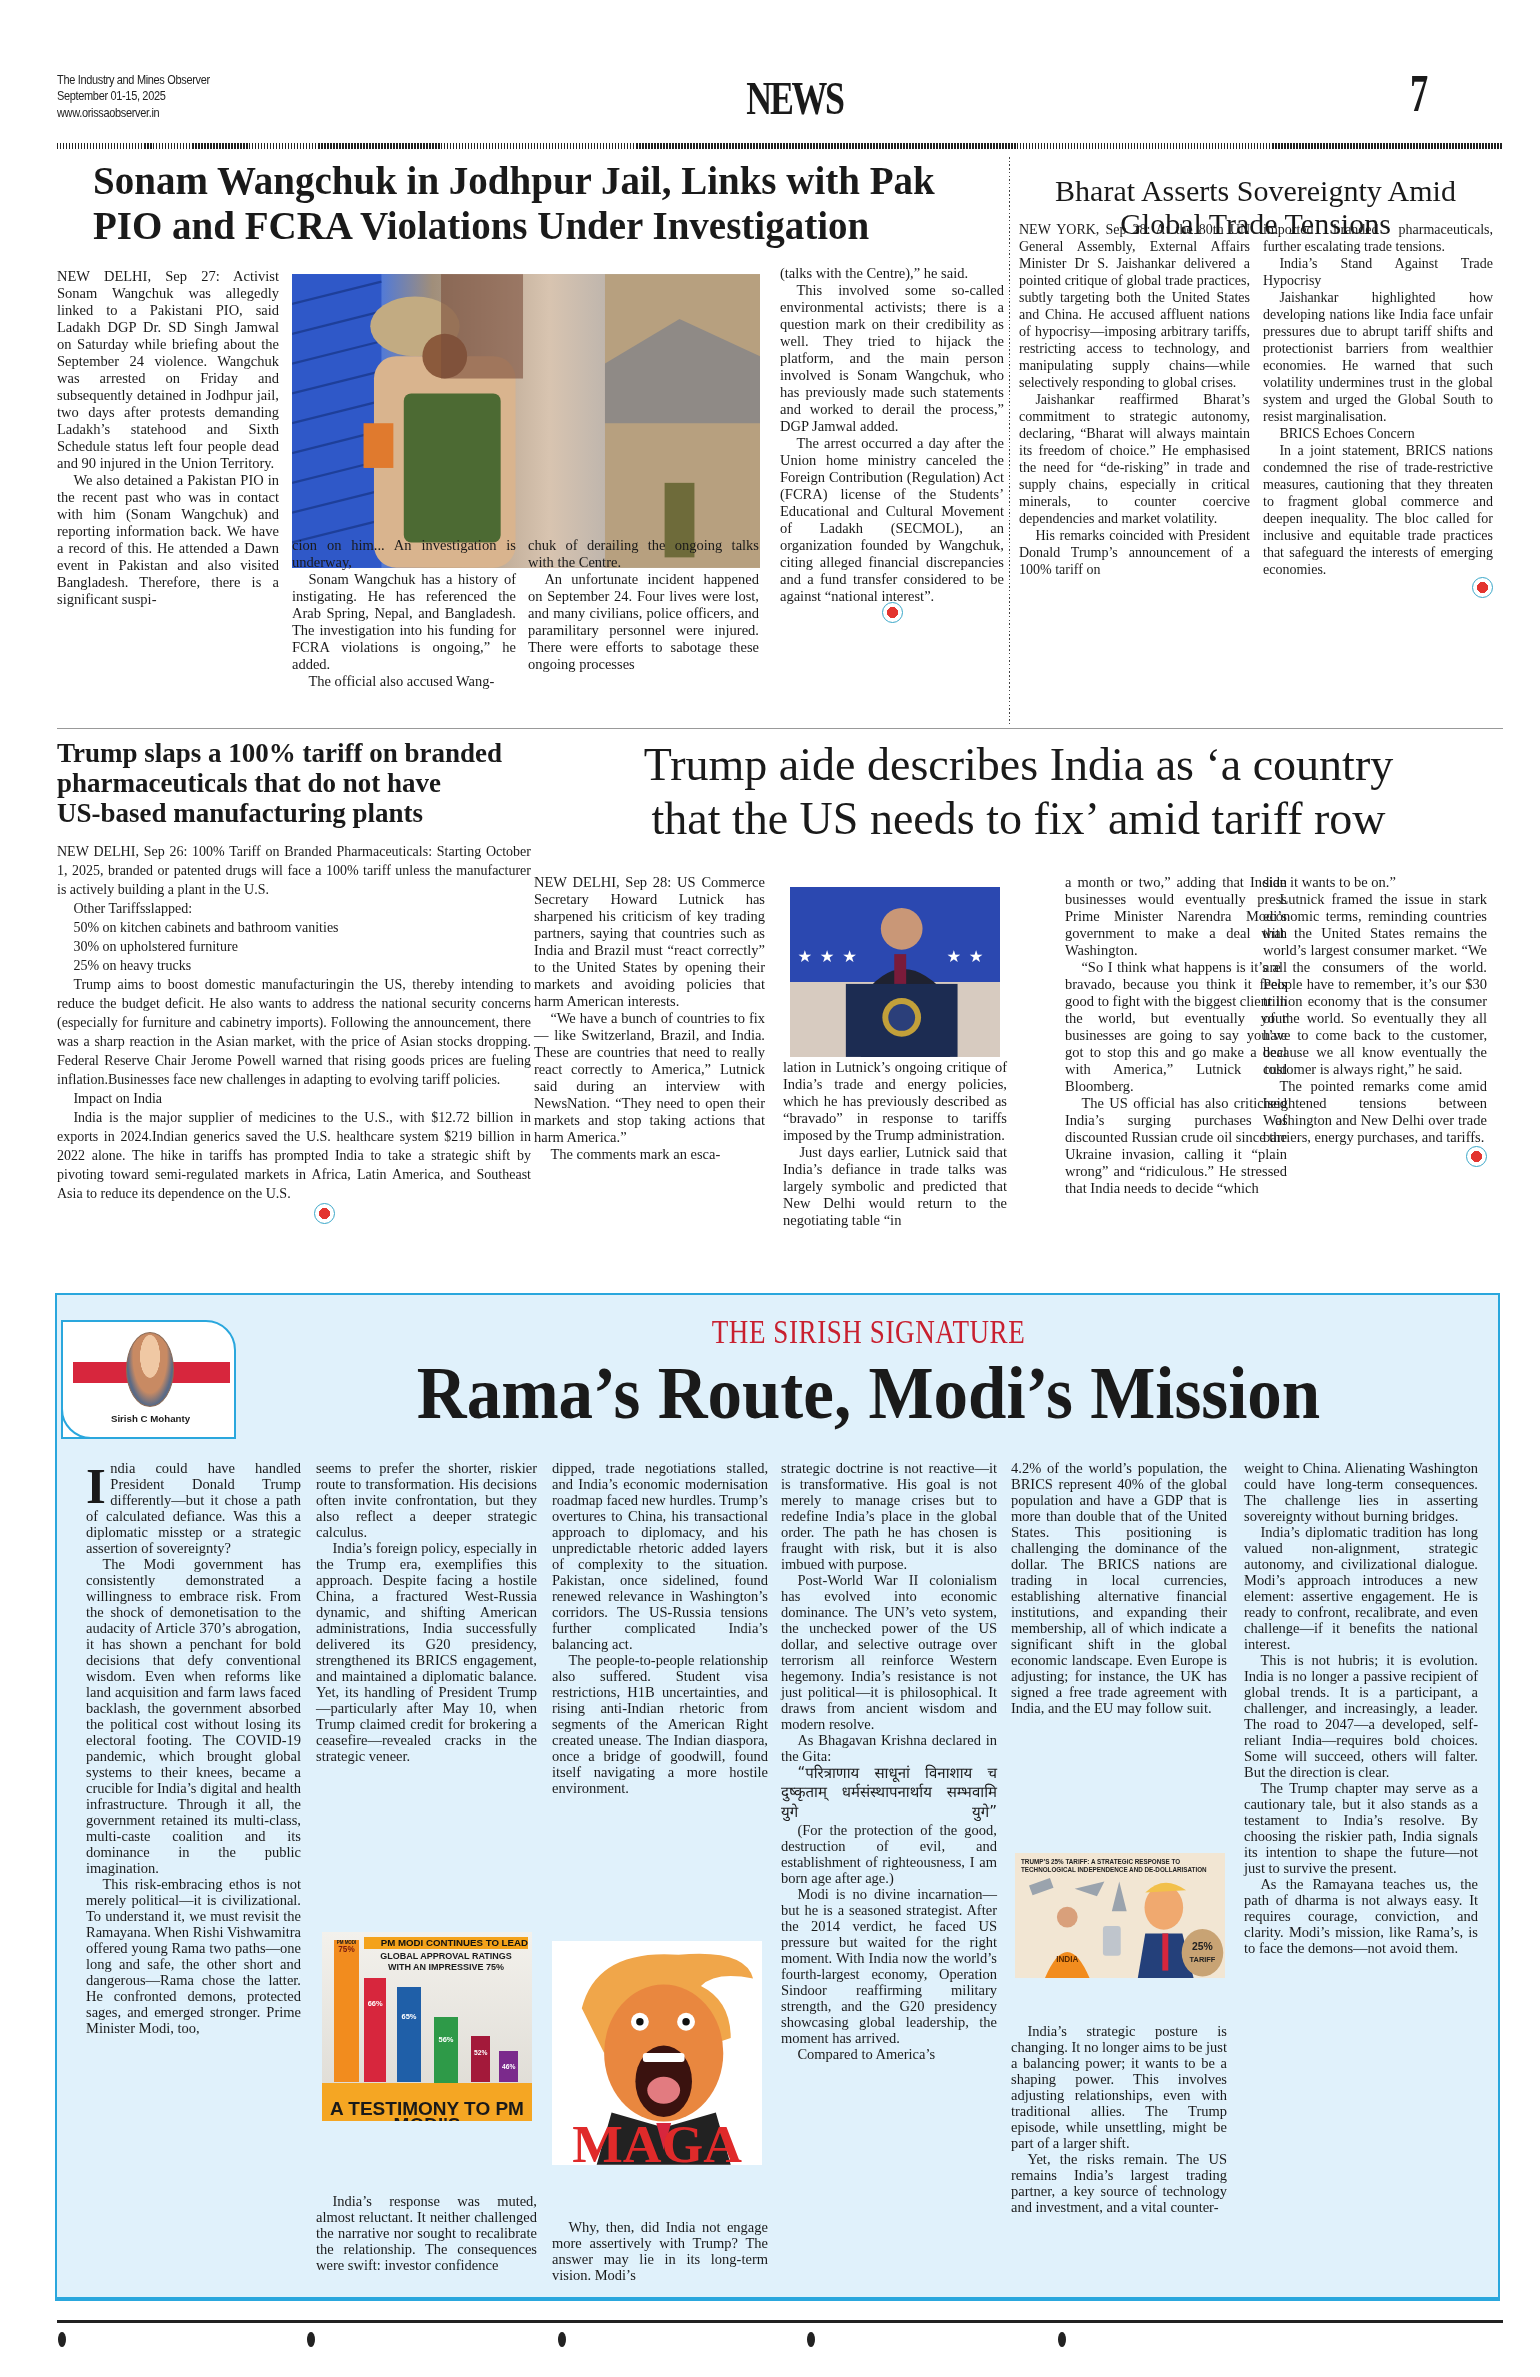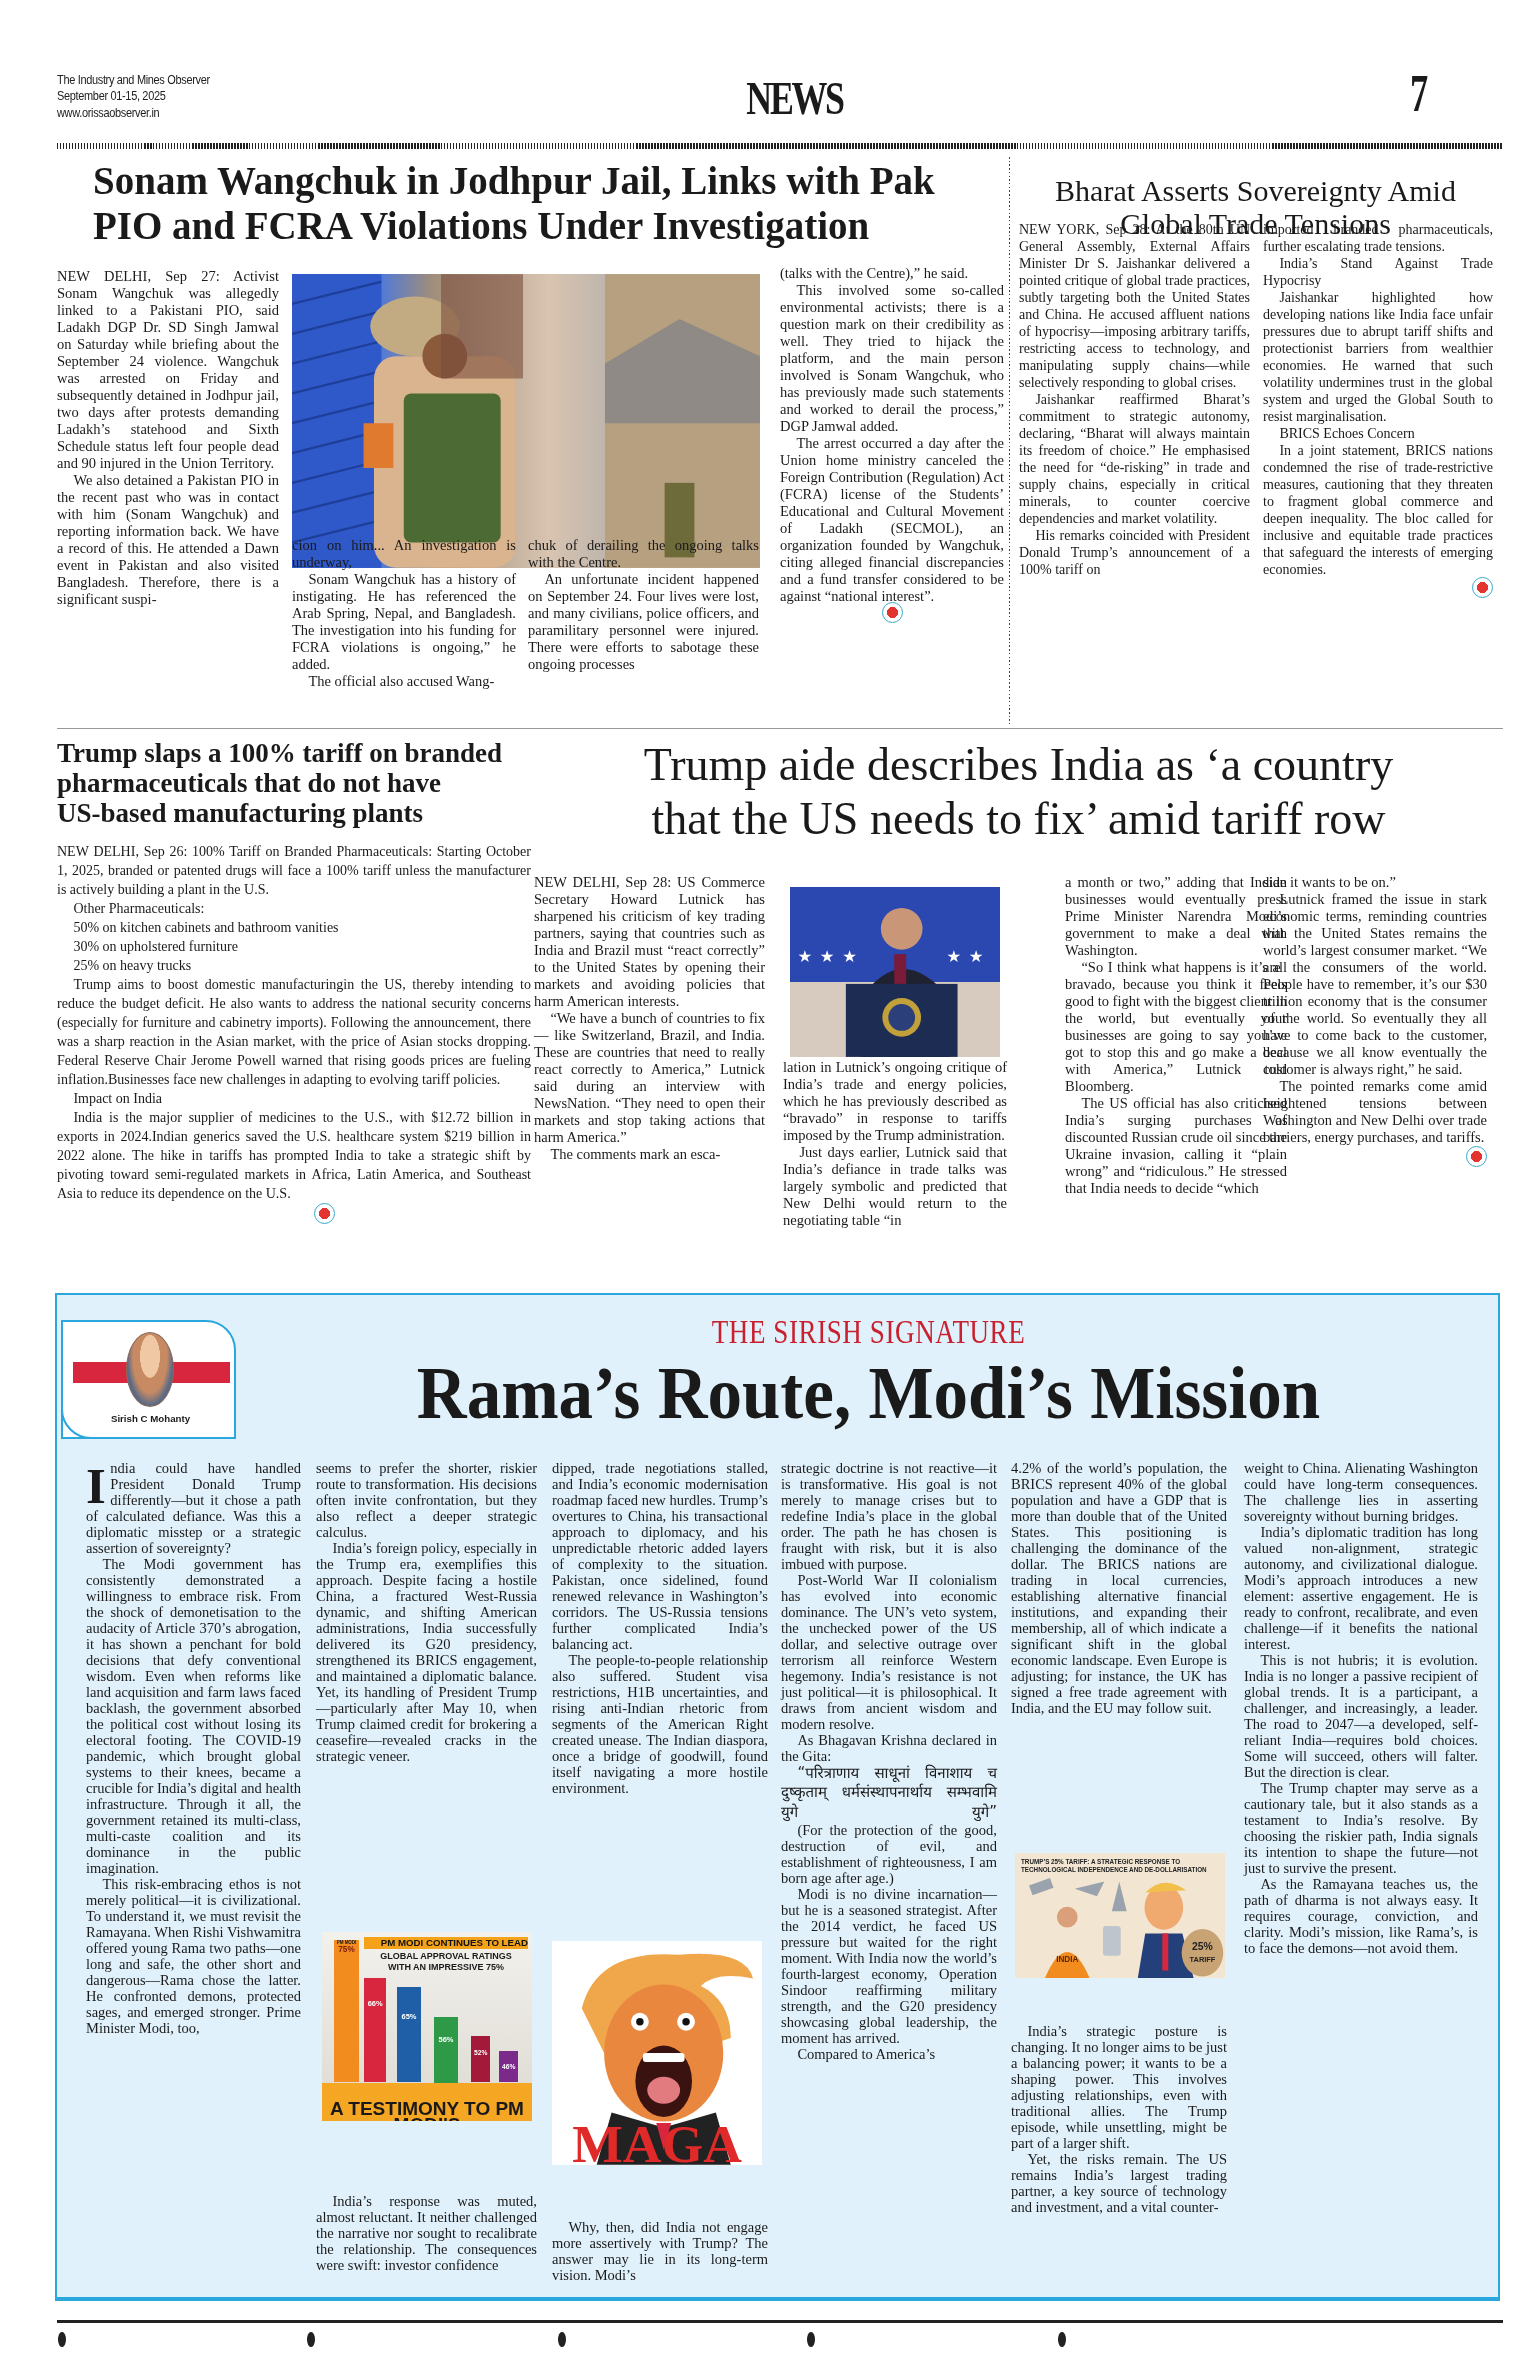--- a/index.html
+++ b/index.html
@@ -106,21 +106,21 @@
 
 <div class="abs" style="left:57px; top:728px; width:1446px; height:0.7px; background:#999;"></div>
 
 <div class="abs headline" style="left:57px; top:738px; width:477px; font-size:27px; line-height:30px;">
   <div>Trump slaps a 100% tariff on branded</div>
   <div>pharmaceuticals that do not have</div>
   <div>US-based manufacturing plants</div>
 </div>
 <div class="abs col" style="left:57px; top:842px; width:474px; font-size:14px; line-height:19px;">
   <p class="noind">NEW DELHI, Sep 26: 100% Tariff on Branded Pharmaceuticals: Starting October 1, 2025, branded or patented drugs will face a 100% tariff unless the manufacturer is actively building a plant in the U.S.</p>
-  <p>Other Pharmaceuticals:</p>
+  <p>Other Tariffsslapped:</p>
   <p>50% on kitchen cabinets and bathroom vanities</p>
   <p>30% on upholstered furniture</p>
   <p>25% on heavy trucks</p>
   <p>Trump aims to boost domestic manufacturingin the US, thereby intending to reduce the budget deficit. He also wants to address the national security concerns (especially for furniture and cabinetry imports). Following the announcement, there was a sharp reaction in the Asian market, with the price of Asian stocks dropping. Federal Reserve Chair Jerome Powell warned that rising goods prices are fueling inflation.Businesses face new challenges in adapting to evolving tariff policies.</p>
   <p>Impact on India</p>
   <p>India is the major supplier of medicines to the U.S., with $12.72 billion in exports in 2024.Indian generics saved the U.S. healthcare system $219 billion in 2022 alone. The hike in tariffs has prompted India to take a strategic shift by pivoting toward semi-regulated markets in Africa, Latin America, and Southeast Asia to reduce its dependence on the U.S.</p>
   <div style="text-align:center; padding-left:60px;"><span class="imo"></span></div>
 </div>
 
 <div class="abs" style="left:543px; top:738px; width:951px; text-align:center; font-size:46px; line-height:54px;">

